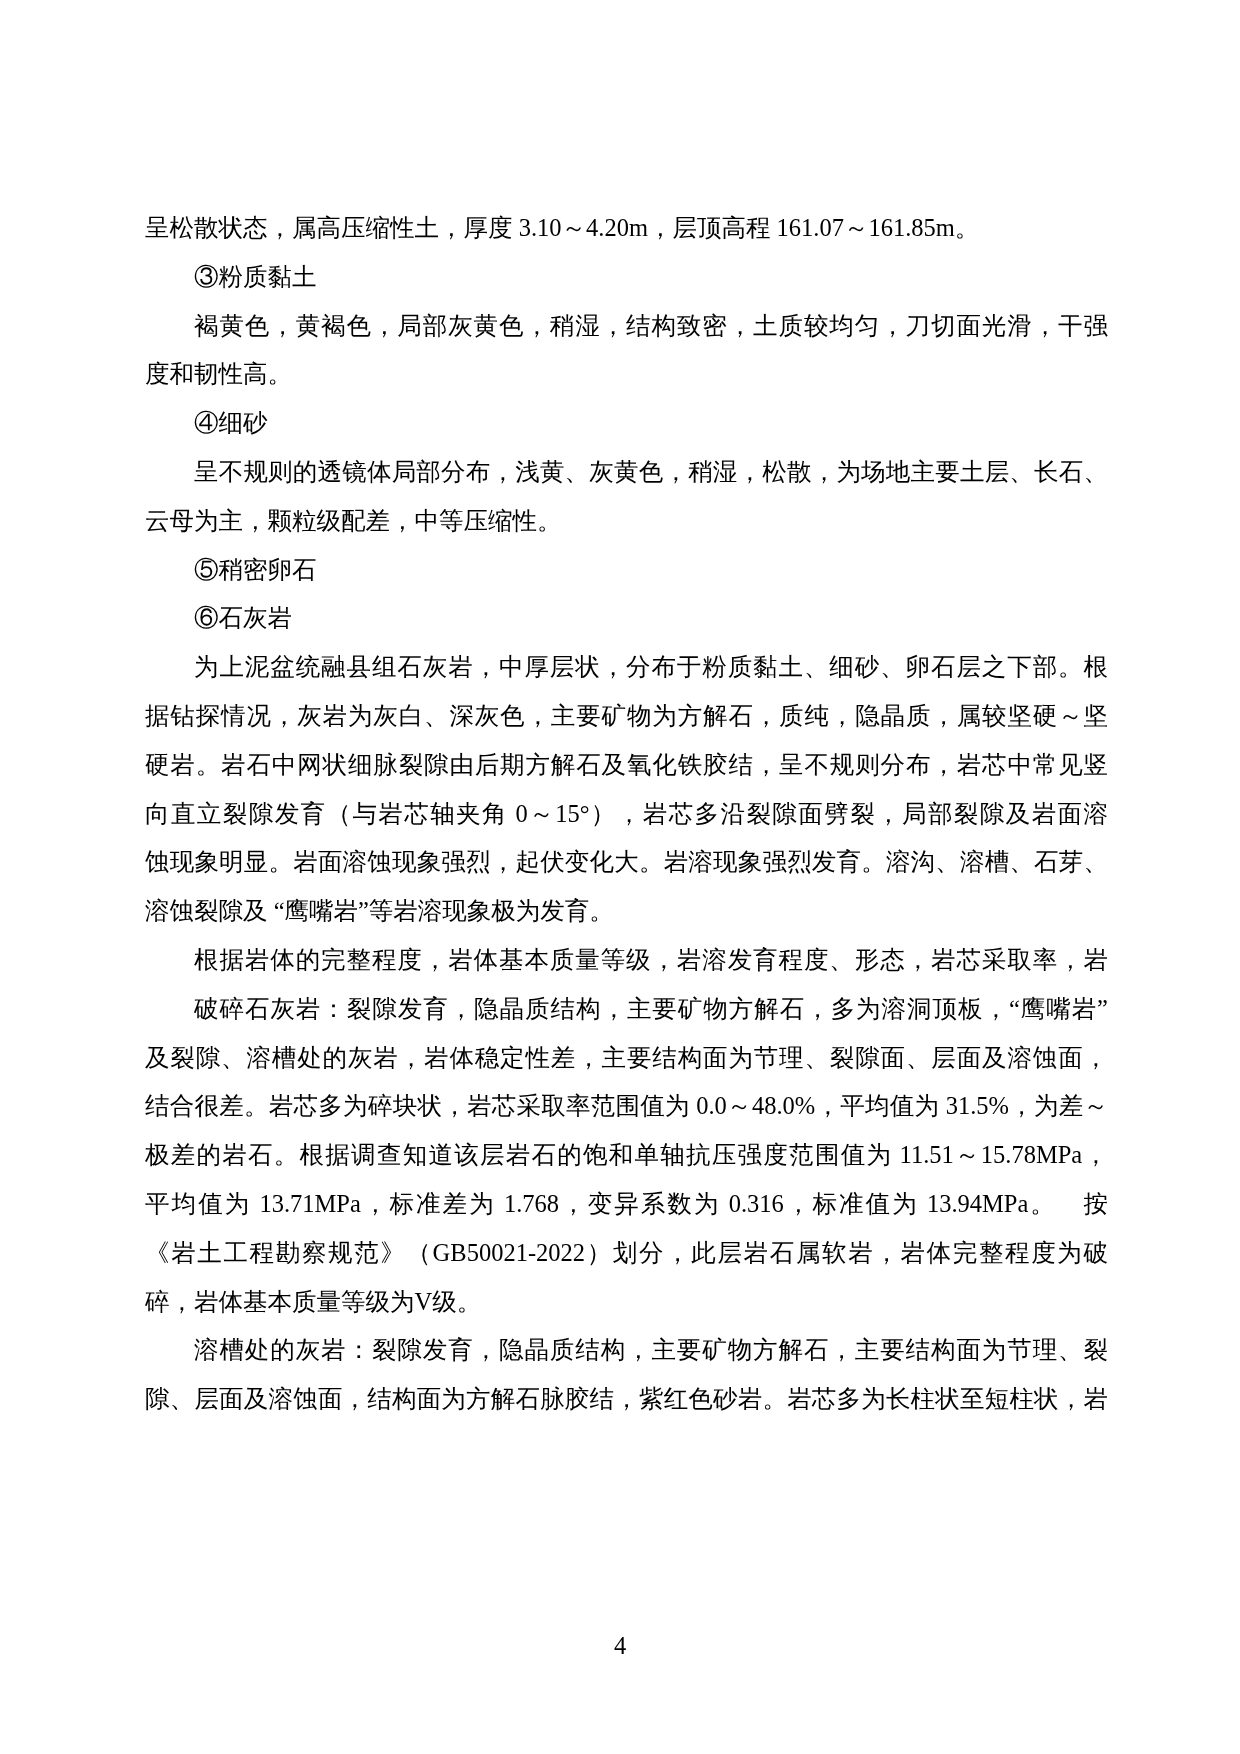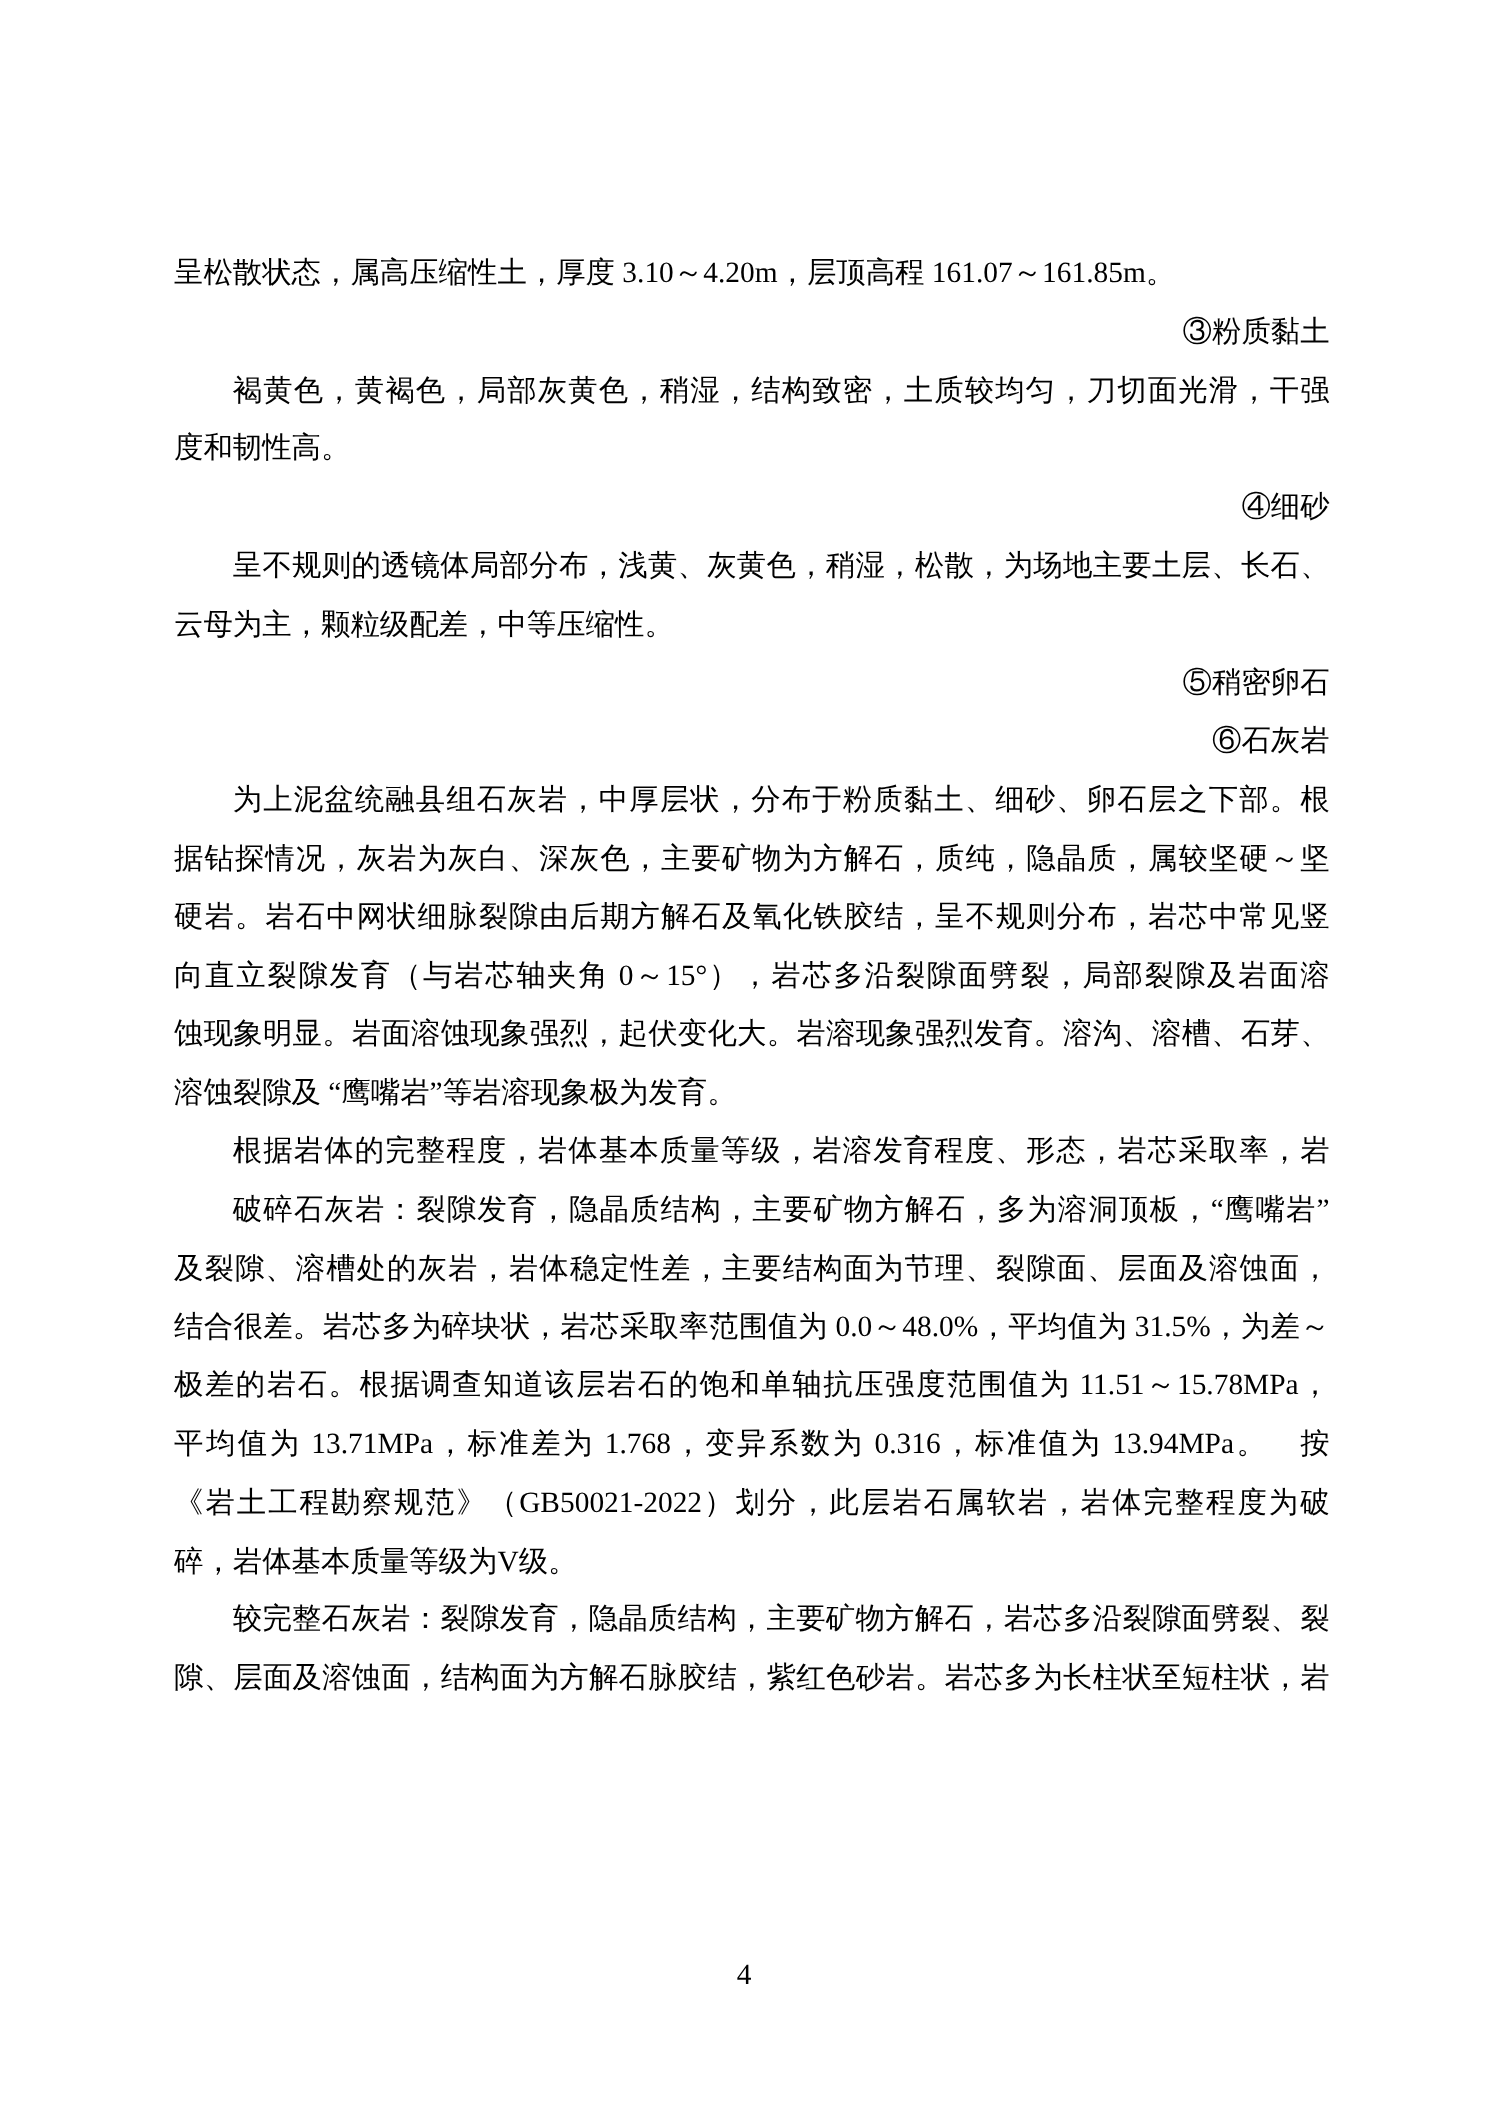--- a/index.html
+++ b/index.html
@@ -30,21 +30,21 @@
   }
   .para { margin: 0; padding: 0; }
   .ln {
     font-size: 24.5px;
     line-height: 48.8px;
     height: 48.8px;
     text-align: left;
     white-space: pre-wrap;
     color: #000000;
   }
-  .ln.ind { text-indent: 49px; text-align: right; }
+  .ln.ind { text-indent: 49px; }
   .ln.fill {
     text-align: justify;
     text-align-last: justify;
   }
   .footer {
     position: absolute;
     left: 0;
     top: 1622px;
     width: 1240px;
     text-align: center;
@@ -95,20 +95,20 @@
       <div class="para">
         <div class="ln ind fill">破碎石灰岩：裂隙发育，隐晶质结构，主要矿物方解石，多为溶洞顶板，“鹰嘴岩”</div>
         <div class="ln fill">及裂隙、溶槽处的灰岩，岩体稳定性差，主要结构面为节理、裂隙面、层面及溶蚀面，</div>
         <div class="ln fill">结合很差。岩芯多为碎块状，岩芯采取率范围值为 0.0～48.0%，平均值为 31.5%，为差～</div>
         <div class="ln fill">极差的岩石。根据调查知道该层岩石的饱和单轴抗压强度范围值为 11.51～15.78MPa，</div>
         <div class="ln fill">平均值为 13.71MPa，标准差为 1.768，变异系数为 0.316，标准值为 13.94MPa。　按</div>
         <div class="ln fill">《岩土工程勘察规范》（GB50021-2022）划分，此层岩石属软岩，岩体完整程度为破</div>
         <div class="ln">碎，岩体基本质量等级为V级。</div>
       </div>
       <div class="para">
-        <div class="ln ind fill">较完整石灰岩：裂隙发育，隐晶质结构，主要矿物方解石，岩芯多沿裂隙面劈裂、裂</div>
+        <div class="ln ind fill">溶槽处的灰岩：裂隙发育，隐晶质结构，主要矿物方解石，主要结构面为节理、裂</div>
         <div class="ln fill">隙、层面及溶蚀面，结构面为方解石脉胶结，紫红色砂岩。岩芯多为长柱状至短柱状，岩</div>
       </div>
     </div>
   <div class="footer">
     <span>4</span>
   </div>
 </div>
 
 </body></html>

